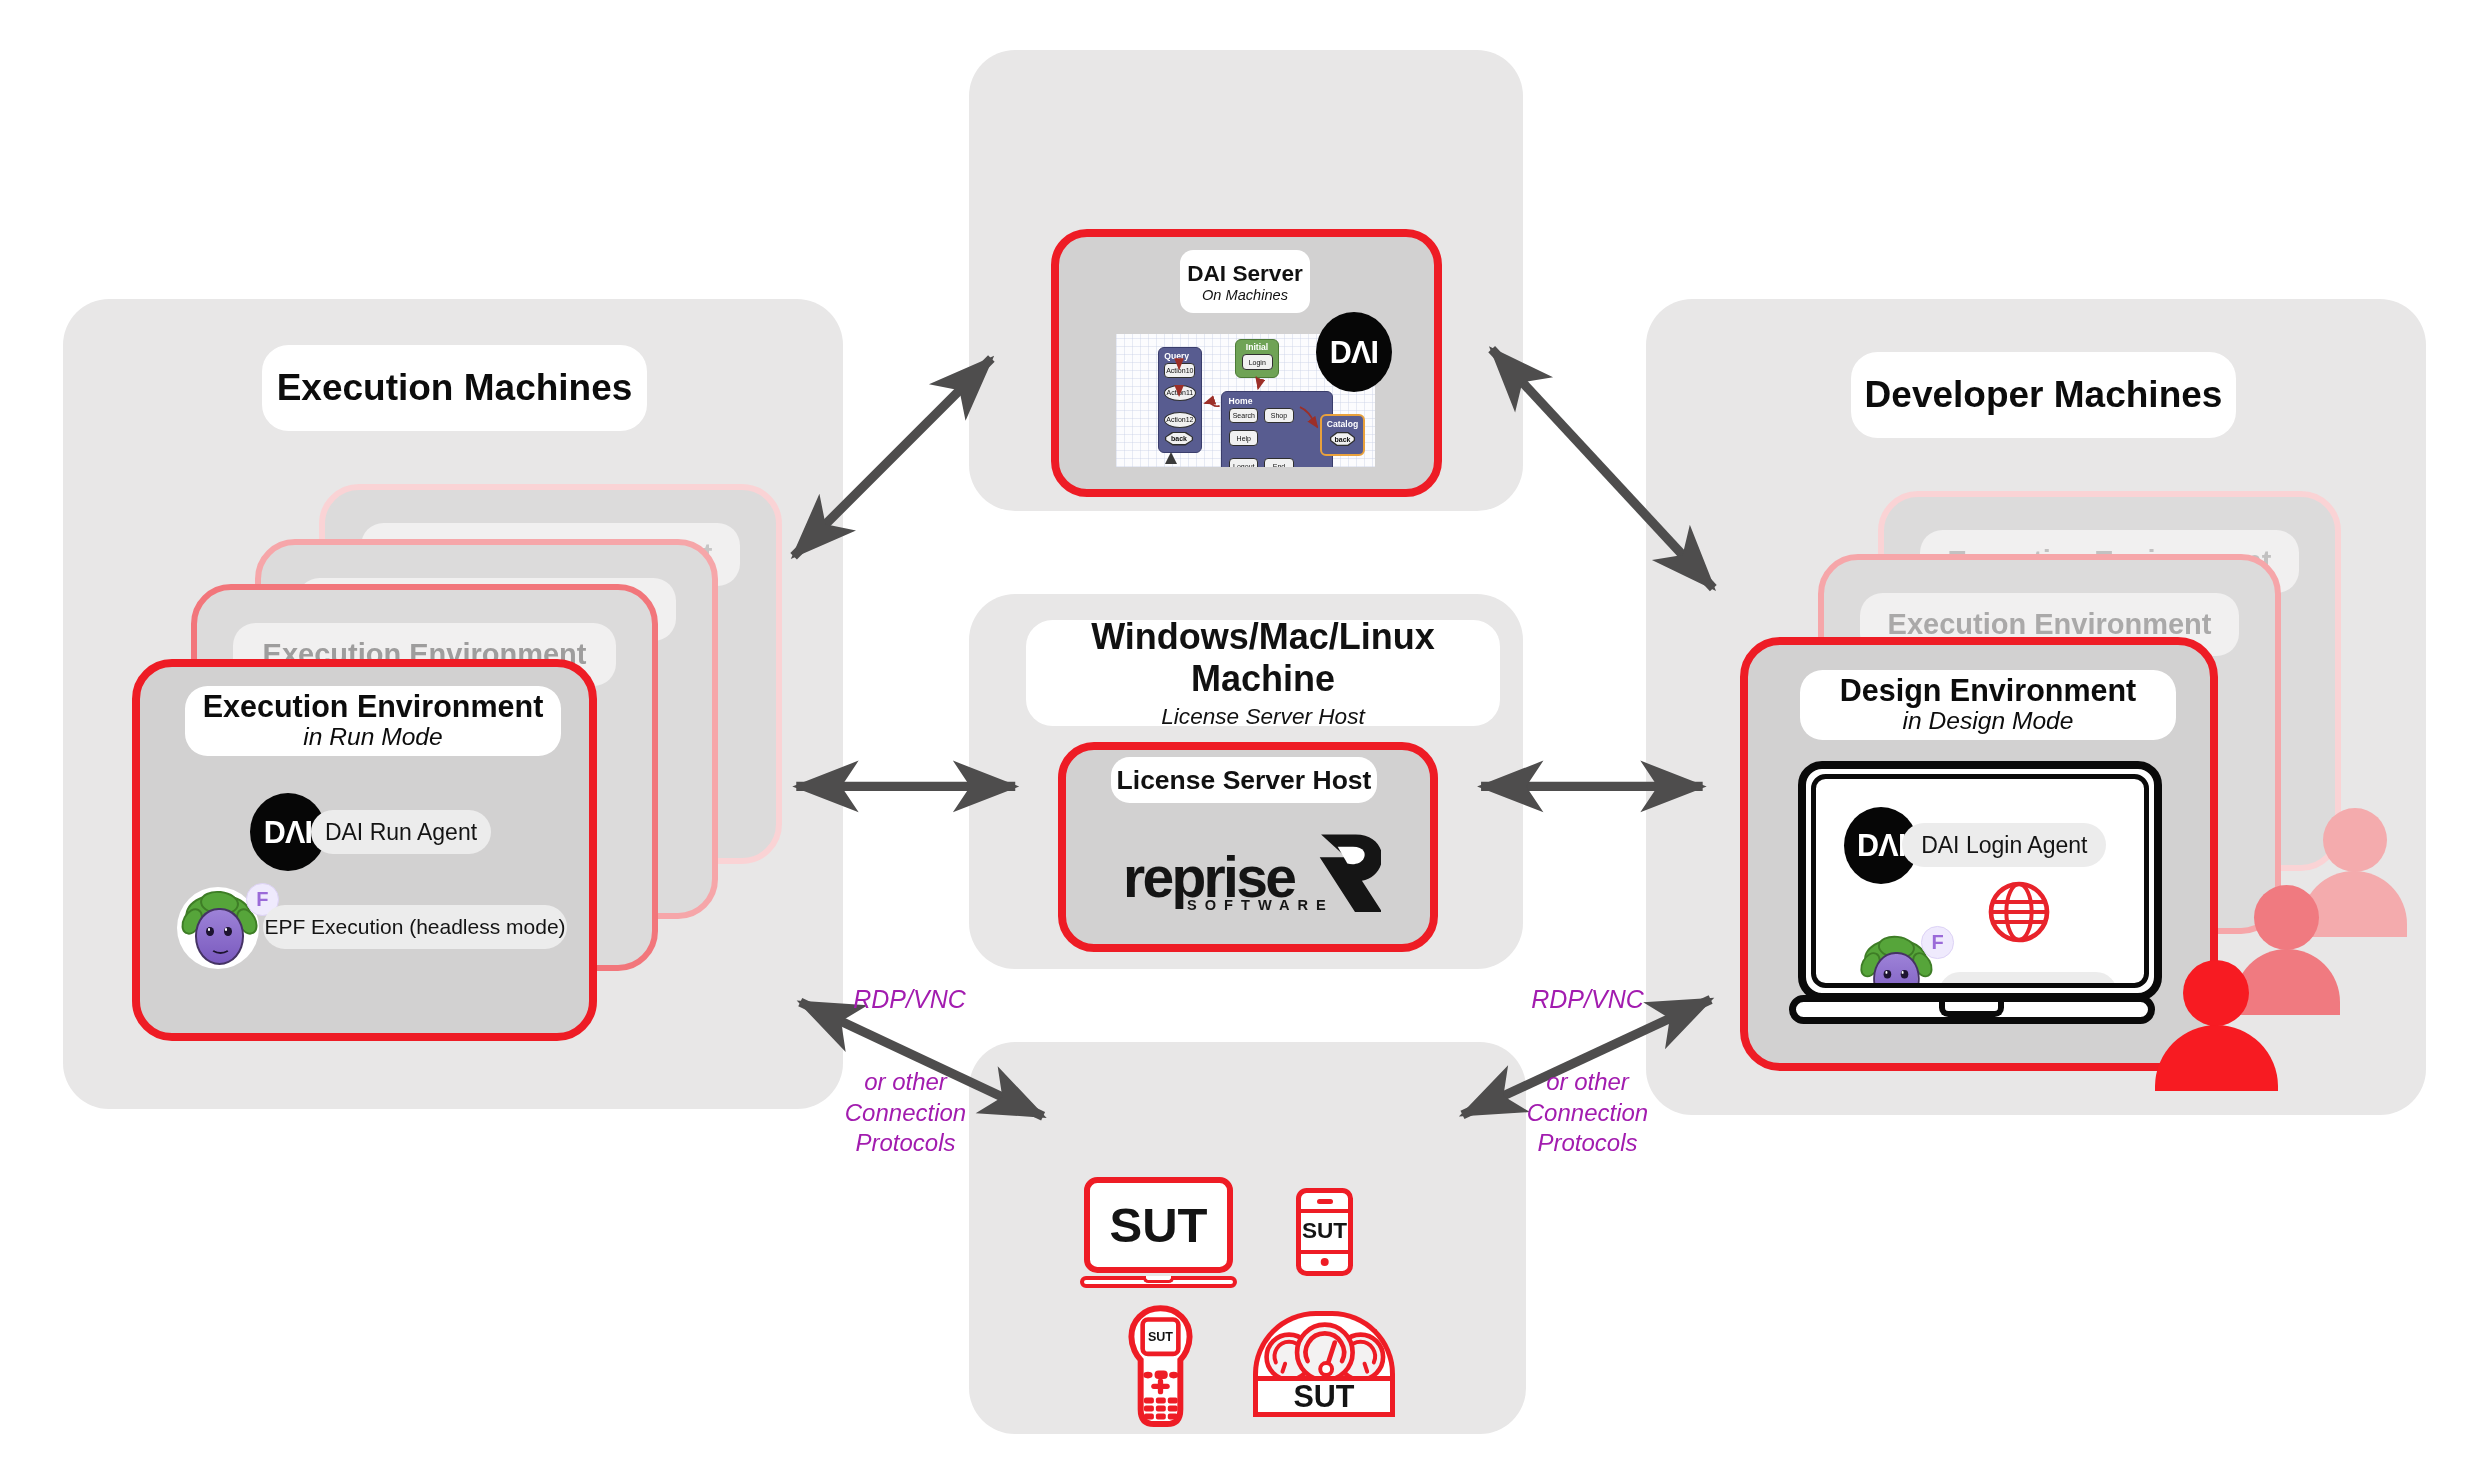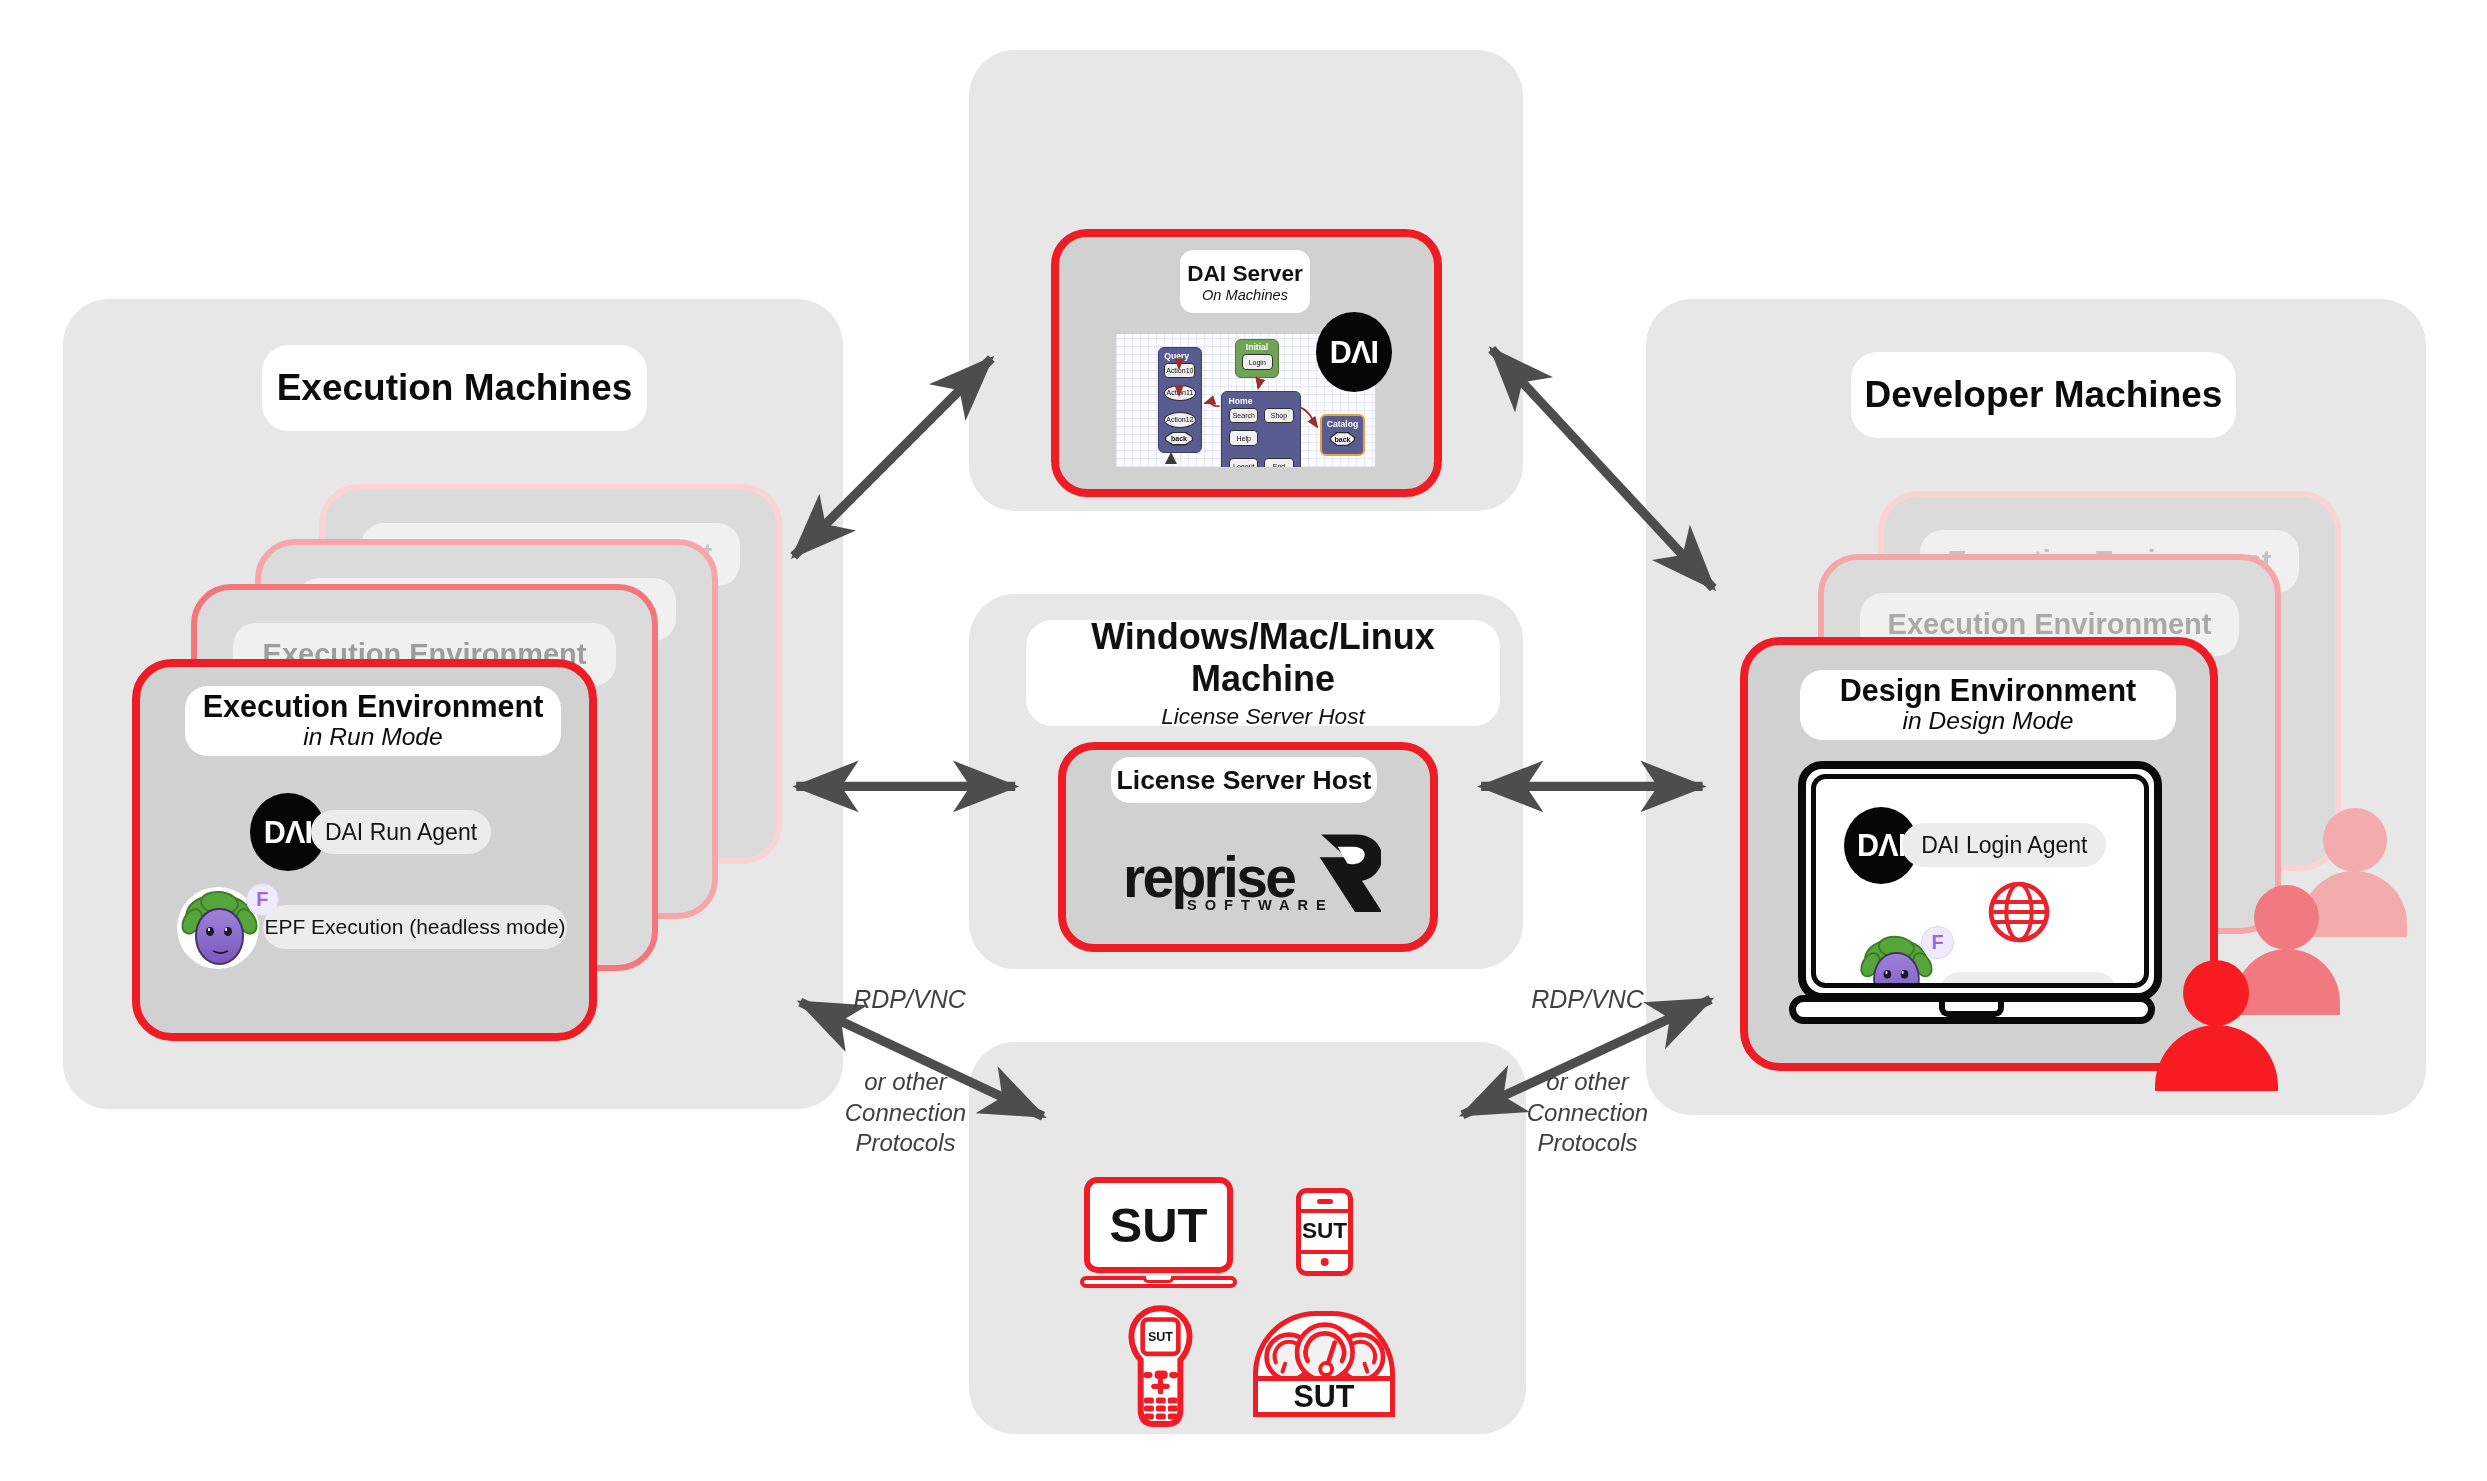--- a/index.html
+++ b/index.html
@@ -52,21 +52,21 @@
   .fbtn{position:absolute;background:#f1f1f1;border:1.3px solid #2f2f2f;border-radius:4px;color:#101010;
         font-size:7px;font-weight:normal;display:flex;align-items:center;justify-content:center;}
   .fbtn.ellipse{border-radius:50%;}
   .oct{position:absolute;background:#2f2f2f;clip-path:polygon(27% 0,73% 0,100% 38%,100% 62%,73% 100%,27% 100%,0 62%,0 38%);}
   .oct .in{position:absolute;inset:1.3px;background:#f1f1f1;clip-path:polygon(27% 0,73% 0,100% 38%,100% 62%,73% 100%,27% 100%,0 62%,0 38%);
            display:flex;align-items:center;justify-content:center;font-size:7px;color:#101010;}
   .ftitle{position:absolute;color:#fff;font-weight:bold;font-size:8.6px;}
   .cursor-tri{position:absolute;width:0;height:0;border-left:6px solid transparent;border-right:6px solid transparent;
               border-bottom:12px solid #3a3a3a;}
   
-  .conn{position:absolute;font-style:italic;font-size:25px;color:#404040;text-align:center;line-height:1.28;}
+  .conn{position:absolute;font-style:italic;font-size:25px;color:#a21caf;text-align:center;line-height:1.28;}
   
   .p-head{position:absolute;border-radius:50%;}
   .p-body{position:absolute;border-radius:63px 63px 0 0;}
   
   .lap-outer{position:absolute;background:#fff;border:8.6px solid #0a0a0a;border-radius:24px;}
   .lap-inner{position:absolute;inset:5.3px;border:5.3px solid #0a0a0a;border-radius:14.6px;background:#fff;overflow:hidden;}
   .lap-base{position:absolute;background:#fff;border:7.3px solid #0a0a0a;border-radius:16px;}
   .lap-notch{position:absolute;background:#fff;border:6.6px solid #0a0a0a;border-top:none;border-radius:0 0 9.3px 9.3px;}
   
   .sut-screen{position:absolute;background:#fff;border:6.6px solid #ee1c25;border-radius:13.3px;display:flex;
@@ -168,21 +168,21 @@
         </div>
     </div>
 
     <div class="fbox green" style="left:119px;top:4.6px;width:42px;height:37px;">
       <div class="ftitle" style="left:0;right:0;top:2px;text-align:center;">Initial</div>
       <div class="fbtn" style="left:6px;top:14.6px;width:28.5px;height:14px;">
         <span>Login</span>
         </div>
     </div>
 
-    <div class="fbox navy" style="left:105px;top:57px;width:78px;height:96px;">
+    <div class="fbox navy" style="left:105px;top:57px;width:78px;height:96px;padding-left:32px;">
       <div class="ftitle" style="left:6.6px;top:4px;">Home</div>
       <div class="fbtn" style="left:7.3px;top:16px;width:27px;height:13.3px;">
         <span>Search</span>
         </div>
       <div class="fbtn" style="left:42px;top:16px;width:28px;height:13.3px;">
         <span>Shop</span>
         </div>
       <div class="fbtn" style="left:7.3px;top:38px;width:27px;height:14px;">
         <span>Help</span>
         </div>

